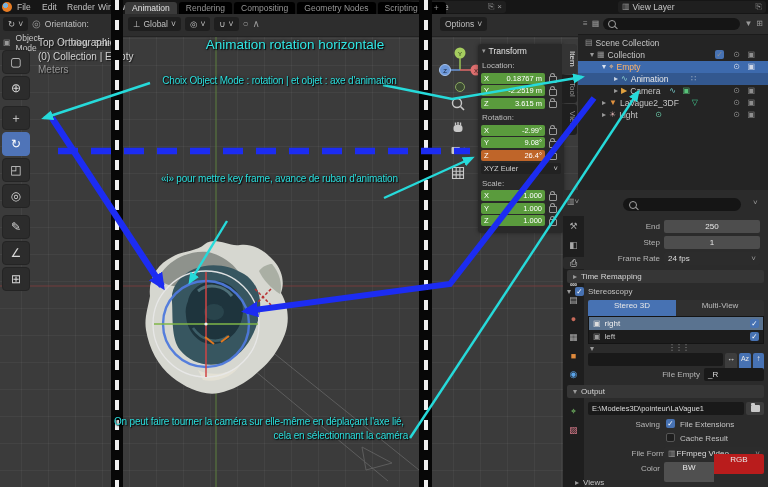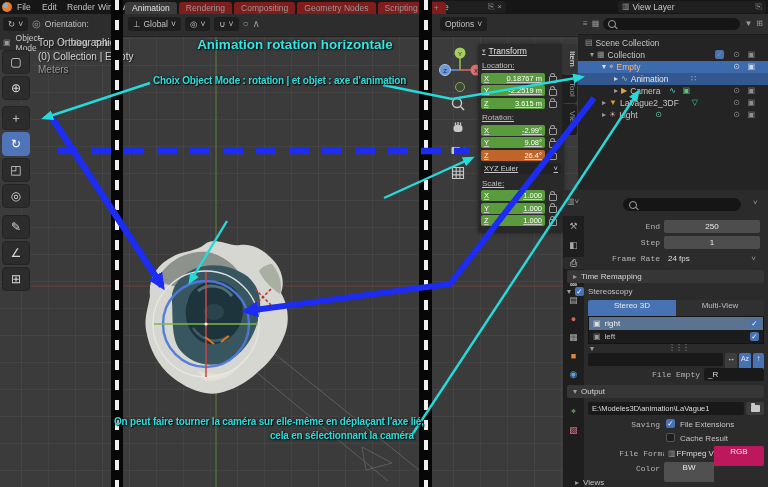--- a/index.html
+++ b/index.html
@@ -6,21 +6,21 @@
   .stage{position:relative;width:768px;height:487px;overflow:hidden;background:#1b1b1b;
          font-family:"Liberation Sans",sans-serif;color:#c8c8c8;cursor:default;}
   .abs{position:absolute;}
   
   .row1{position:absolute;top:0;left:0;width:768px;height:14px;background:#161616;z-index:12;
         font-size:8.5px;color:#b5b5b5;}
   .logo{position:absolute;left:2px;top:2px;width:10px;height:10px;border-radius:50%;
         background:radial-gradient(circle at 35% 35%,#7ab0d8 0 28%,#e87d24 30% 100%);}
   .menu{position:absolute;top:2px;color:#c2c2c2;}
   .wtabs{position:absolute;left:125px;top:2px;display:flex;gap:2px;z-index:12;}
-  .wtab{height:12px;line-height:12px;padding:0 7px;border-radius:3px 3px 0 0;background:#7f1d1d;color:#969696;}
+  .wtab{height:12px;line-height:12px;padding:0 7px;border-radius:3px 3px 0 0;background:#000000;color:#969696;}
   .wtab.active{background:#3a3a3a;color:#e2e2e2;}
   .pill{position:absolute;top:1px;height:12px;background:#1f1f1f;border-radius:3px;display:flex;
         align-items:center;gap:3px;padding:0 4px;font-size:8.5px;color:#c8c8c8;}
   .ic{font-size:8px;color:#9a9a9a;line-height:1;}
   
   .row2{position:absolute;top:14px;left:0;width:578px;height:22px;background:#2d2d2d;z-index:7;
         font-size:8.5px;color:#c0c0c0;border-bottom:1px solid #232323;}
   .row3{position:absolute;top:36px;left:0;width:111px;height:14px;background:#2d2d2d;z-index:7;
         display:flex;align-items:center;gap:5px;font-size:8.5px;padding-left:3px;box-sizing:border-box;}
   .hgrp{position:absolute;top:3px;display:flex;align-items:center;gap:4px;}
@@ -33,21 +33,21 @@
   .vp-overlay{position:absolute;left:38px;top:36px;z-index:8;font-size:10px;line-height:13.5px;
               color:#d2d2d2;text-shadow:1px 1px 1px rgba(0,0,0,.6);}
   .vp-overlay .dim{color:#969696;}
   
   .toolbar{position:absolute;left:2px;top:50px;z-index:8;display:flex;flex-direction:column;gap:2px;}
   .tool{width:26px;height:22px;background:#2c2c2c;border:1px solid #242424;border-radius:4px;color:#d8d8d8;
         font-size:12px;display:flex;align-items:center;justify-content:center;line-height:1;}
   .tool.active{background:#4f74b8;border-color:#4f74b8;color:#fff;}
   
   .npanel{position:absolute;left:478px;top:44px;width:86px;background:rgba(40,40,40,.97);border-radius:3px;
-          z-index:8;font-size:8px;padding-bottom:5px;box-shadow:0 0 4px rgba(0,0,0,.4);text-decoration:underline;}
+          z-index:8;font-size:8px;padding-bottom:5px;box-shadow:0 0 4px rgba(0,0,0,.4);}
   .nphead{height:14px;display:flex;align-items:center;gap:3px;padding:0 4px;color:#e3e3e3;font-size:8.5px;}
   .nplabel{padding:3px 4px 1px 4px;color:#bdbdbd;}
   .vrow{display:flex;align-items:center;height:11px;margin:1.5px 3px;}
   .vfld{width:64px;height:11px;background:#5a9b3d;border-radius:2px;color:#fff;display:flex;
         justify-content:space-between;box-sizing:border-box;padding:0 3px;font-size:7.5px;line-height:11px;}
   .vfld.orange{background:#bf6529;}
   .lock{width:6px;height:5px;border:1px solid #9a9a9a;border-radius:1px;margin-left:4px;position:relative;margin-top:3px;}
   .lock::before{content:"";position:absolute;top:-4px;left:0;width:3px;height:3px;border:1px solid #9a9a9a;
                 border-bottom:none;border-radius:3px 3px 0 0;}
   .euler{height:11px;background:#222;border-radius:2px;margin:2px 3px;display:flex;justify-content:space-between;
@@ -70,36 +70,36 @@
       text-align:center;flex:none;}
   .cb.off{background:#1e1e1e;border:1px solid #555;box-sizing:border-box;}
   
   .props{position:absolute;left:563px;top:190px;width:205px;height:297px;background:#2b2b2b;z-index:10;
          font-size:8px;color:#c3c3c3;}
   .picol{position:absolute;left:0;top:26px;width:21px;height:271px;background:#1e1e1e;display:flex;
          flex-direction:column;align-items:center;padding-top:4px;gap:6.5px;}
   .ptab{width:21px;height:12px;text-align:center;font-size:9px;line-height:12px;color:#a8a8a8;}
   .ptab.active{background:#2b2b2b;border-radius:3px 0 0 3px;color:#e0e0e0;}
   .prow{position:absolute;display:flex;align-items:center;}
-  .plabel{position:absolute;text-align:right;color:#b5b5b5;font-family:Liberation Mono, monospace;}
+  .plabel{position:absolute;text-align:right;color:#b5b5b5;}
   .pfield{position:absolute;height:13px;border-radius:2px;background:#4d4d4d;color:#e8e8e8;text-align:center;
           line-height:13px;}
   .pdrop{position:absolute;height:13px;border-radius:2px;background:#2c2c2c;color:#ddd;display:flex;
          align-items:center;padding:0 4px;gap:1px;box-sizing:border-box;}
   .phead{position:absolute;height:13px;background:#363636;border-radius:2px;display:flex;align-items:center;
          gap:4px;padding:0 6px;color:#d5d5d5;box-sizing:border-box;}
   .seg{position:absolute;height:20px;line-height:12px;text-align:center;color:#e8e8e8;}
   .folder{width:9px;height:7px;background:#c9c9c9;border-radius:1px;position:relative;}
   .folder::before{content:"";position:absolute;top:-2px;left:0;width:4px;height:2px;background:#c9c9c9;border-radius:1px 1px 0 0;}
   
   .strip{position:absolute;top:0;bottom:0;background:#070707;z-index:20;}
   .strip::after{content:"";position:absolute;left:50%;margin-left:-2px;top:0;bottom:0;width:4px;
     background:repeating-linear-gradient(180deg,#f0f0f0 0 10px,transparent 10px 20px);}
   
-  .anno{position:absolute;inset:0;z-index:30;pointer-events:none;font-weight:bold;}
+  .anno{position:absolute;inset:0;z-index:30;pointer-events:none;}
   .cy{position:absolute;color:#2adedd;font-size:10px;letter-spacing:-0.2px;white-space:nowrap;
       text-shadow:1px 1px 1px rgba(0,0,0,.9),0 0 3px rgba(0,0,0,.7);}
   .cy.title{font-size:13.5px;color:#31e8e6;letter-spacing:0;}
   .ctr{text-align:center;}
 </style>
 </head>
 <body>
 
 <div class="stage">
 
@@ -491,38 +491,38 @@
     <div class="seg" style="left:176px;top:163px;width:12px;background:#4772b3;border-radius:2px;font-size:7px">Az</div>
     <div class="seg" style="left:190px;top:163px;width:11px;background:#4772b3;border-radius:2px">↑</div>
     <span class="plabel" style="left:40px;top:180px;width:97px">File Empty</span>
     <div class="pdrop" style="left:141px;top:178px;width:60px;background:#191919">
         <span>_R</span>
       </div>
     <div class="phead" style="left:4px;top:195px;width:197px">
         <span class="ic">▾</span>
         <span>Output</span>
       </div>
-    <div class="pdrop" style="left:25px;top:212px;width:156px;background:#191919;font-size:7.5px">E:\Modeles3D\animation\LaVague1</div>
+    <div class="pdrop" style="left:25px;top:212px;width:156px;background:#191919;font-size:7.5px">E:\Modeles3D\pointeur\LaVague1</div>
     <div class="abs" style="left:183px;top:212px;width:18px;height:13px;background:#3d3d3d;border-radius:2px;display:flex;align-items:center;justify-content:center">
         <span class="folder"></span>
       </div>
     <span class="plabel" style="left:0;top:230px;width:97px">Saving</span>
     <span class="cb abs" style="left:103px;top:229px">✓</span>
     <span class="abs" style="left:117px;top:230px">File Extensions</span>
     <span class="cb off abs" style="left:103px;top:243px"></span>
     <span class="abs" style="left:117px;top:244px">Cache Result</span>
     <span class="plabel" style="left:12px;top:259px;width:97px">File Format</span>
     <div class="pdrop" style="left:101px;top:257px;width:100px">
         <span class="ic">▥</span>
         <span style="flex:1">FFmpeg Video</span>
         <span class="ic">˅</span>
       </div>
     <span class="plabel" style="left:0;top:274px;width:97px">Color</span>
     <div class="seg" style="left:101px;top:272px;width:50px;background:#505050;border-radius:2px 0 0 2px">BW</div>
-    <div class="seg" style="left:151px;top:256px;width:50px;background:#be185d;border-radius:0 2px 2px 0">RGB</div>
+    <div class="seg" style="left:151px;top:264px;width:50px;background:#b91c1c;border-radius:0 2px 2px 0">RGB</div>
     <div class="prow" style="left:12px;top:288px;gap:4px">
         <span class="ic">▸</span>
         <span>Views</span>
       </div>
   </div>
 
   <div class="strip" style="left:111px;width:12px"></div>
   <div class="strip" style="left:419px;width:13px"></div>
 
   <div class="anno">
@@ -541,17 +541,18 @@
       <polyline points="594,98 450,284 246,311" fill="none" stroke="#1c2cf2" stroke-width="6" marker-end="url(#mb)"></polyline>
 
       <line x1="150" y1="83" x2="44" y2="118" stroke="#26dada" stroke-width="2.4" marker-end="url(#mc)"></line>
       <polyline points="383,85 452,99 582,77" fill="none" stroke="#26dada" stroke-width="2.4" marker-end="url(#mc)"></polyline>
       <line x1="384" y1="198" x2="472" y2="158" stroke="#26dada" stroke-width="2.4" marker-end="url(#mc)"></line>
       <line x1="227" y1="221" x2="190" y2="282" stroke="#26dada" stroke-width="2.4" marker-end="url(#mc)"></line>
       <line x1="410" y1="438" x2="638" y2="92" stroke="#26dada" stroke-width="2.4" marker-end="url(#mc)"></line>
     </svg>
     <div class="cy title ctr" style="left:150px;top:37px;width:290px">Animation rotation horizontale</div>
     <div class="cy ctr" style="left:148px;top:75px;width:263px">Choix  Object Mode : rotation  |  et objet  : axe d'animation</div>
+    <div class="cy" style="left:161px;top:173px">«i» pour mettre key frame, avance de ruban d'animation</div>
     <div class="cy" style="left:114px;top:416px">On peut faire tourner la caméra sur elle-même en déplaçant l'axe lié,</div>
     <div class="cy" style="left:270px;top:430px;width:138px;text-align:right">cela en sélectionnant la caméra</div>
   </div>
 
 </div>
 
 </body></html>

